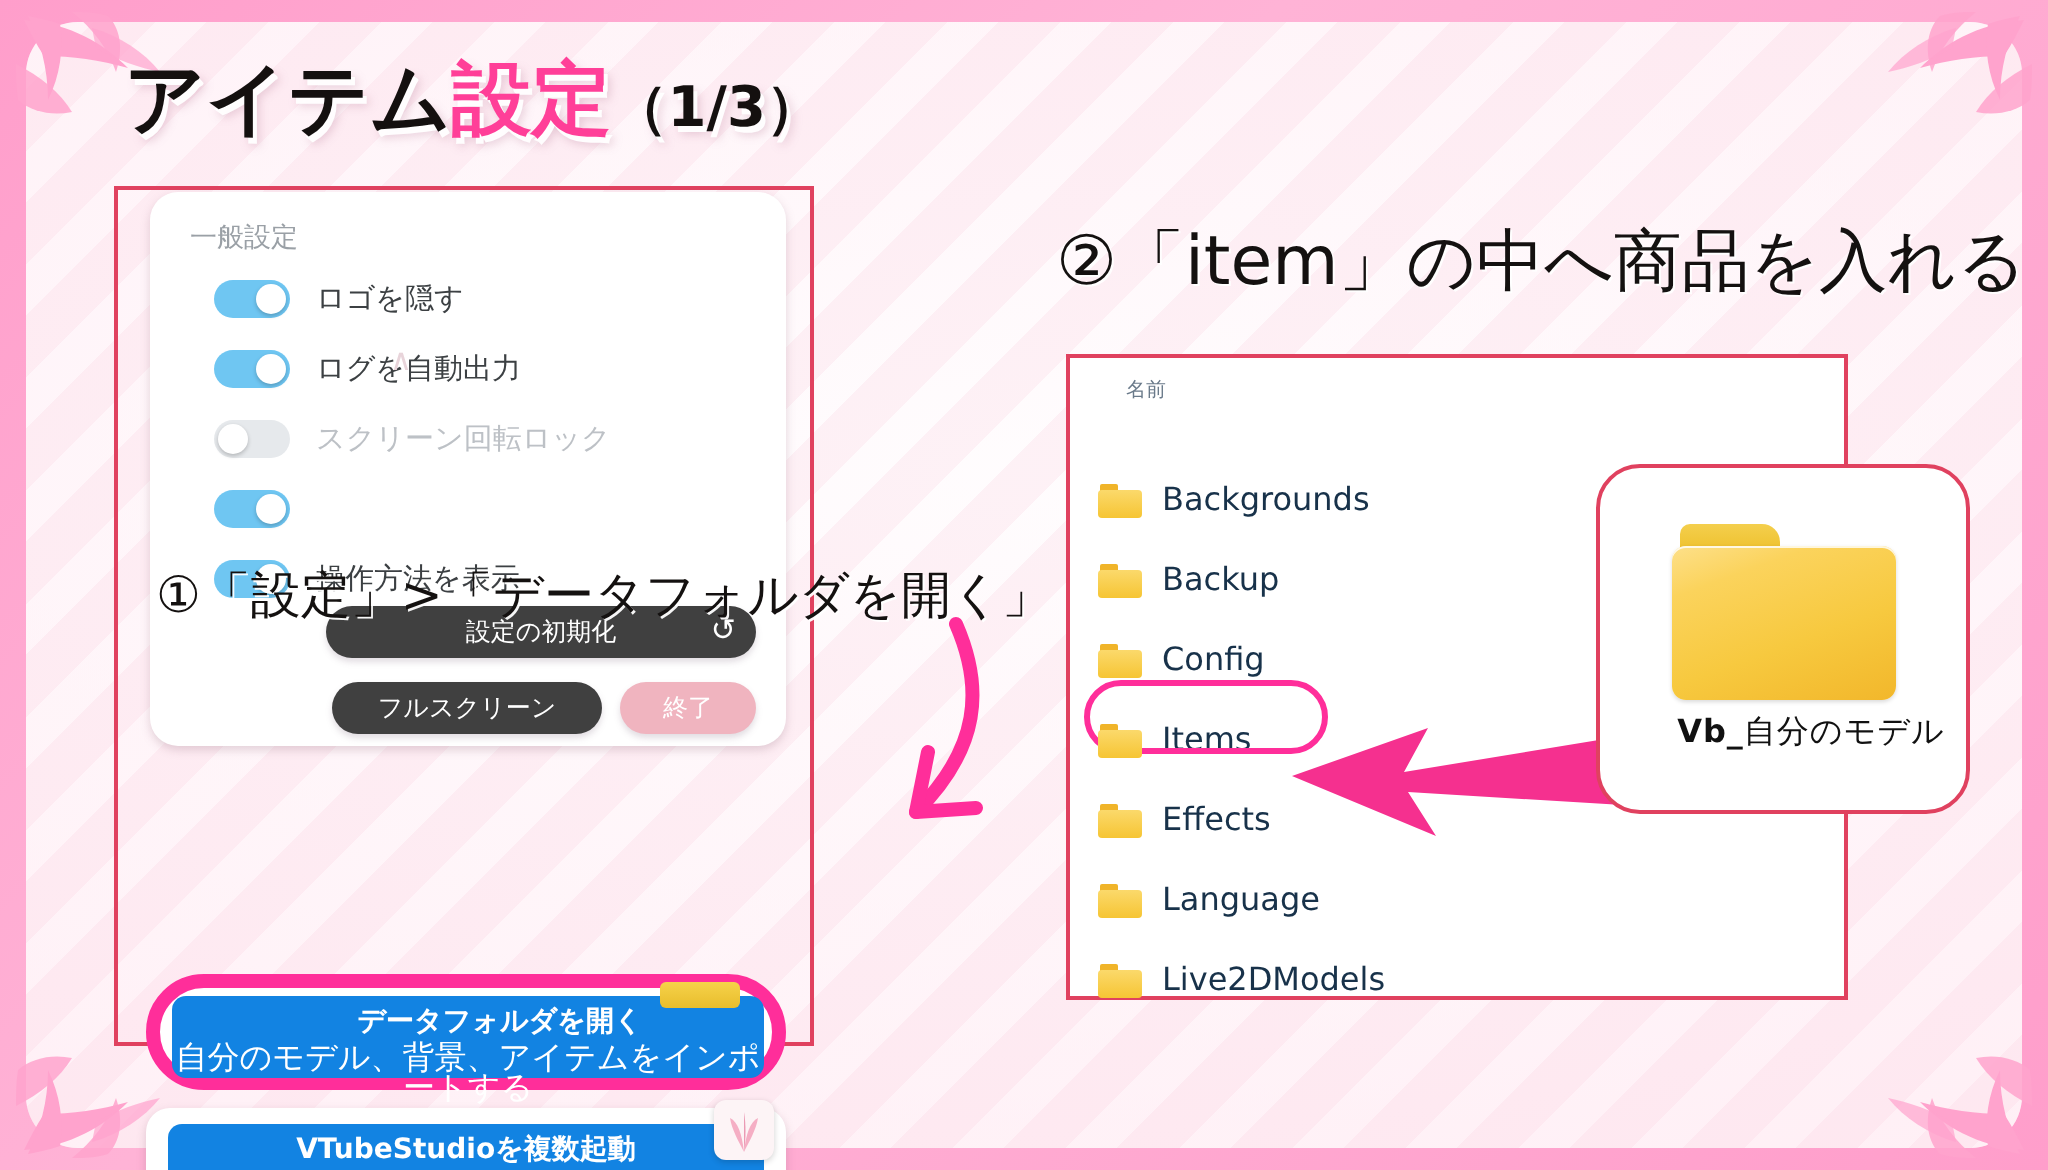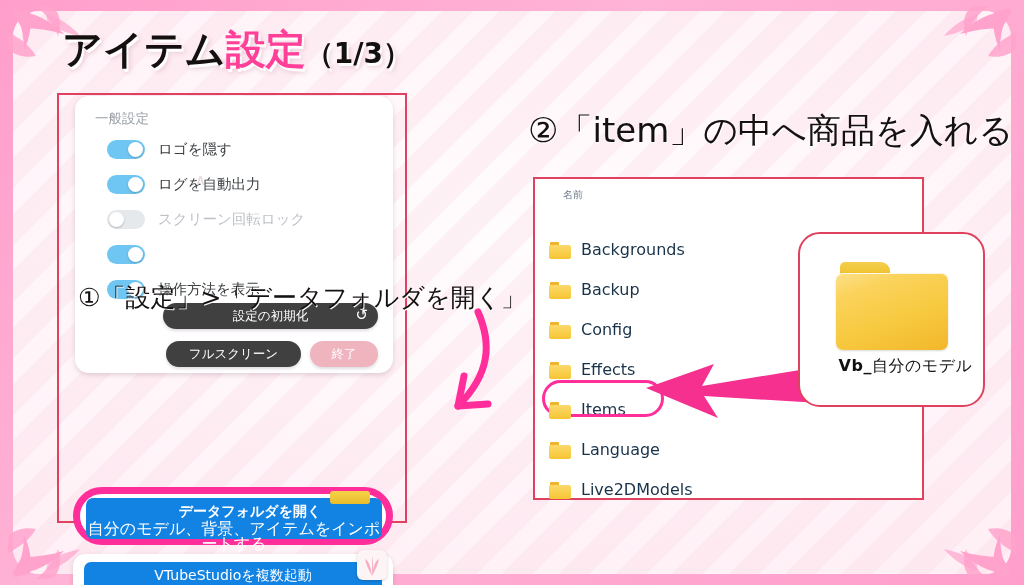--- a/index.html
+++ b/index.html
@@ -100,21 +100,21 @@
 
   
   #vtube-card {
     position: absolute; left: 14px; top: 459px; width: 320px; height: 57px;
     background: #fff; border-radius: 12px; box-shadow: 0 2px 5px rgba(150,110,130,0.3);
   }
   #vtube-btn {
     position: absolute; left: 11px; top: 8px; width: 298px; height: 41px;
     background: #1283e2; border-radius: 7px; color: #fff; text-align: center; padding-top: 4px;
   }
-  #vtube-btn .l1 { font-size: 14px; font-weight: 400; line-height: 19px; }
+  #vtube-btn .l1 { font-size: 14px; font-weight: 700; line-height: 19px; }
   #leaf-badge {
     position: absolute; right: 6px; top: -4px; width: 30px; height: 30px;
     background: #fdf4f6; border-radius: 6px; box-shadow: 0 1px 3px rgba(0,0,0,0.18);
     display:flex; align-items:center; justify-content:center;
   }
 
   
   #curve-arrow { position: absolute; left: 406px; top: 300px; width: 120px; height: 150px; }
 
   
@@ -317,33 +317,33 @@
       <div class="fname">Backup</div>
     </div>
     <div class="file-row">
       <div class="fico">
           <div class="tabb"></div>
           <div class="body"></div>
         </div>
       <div class="fname">Config</div>
     </div>
     <div class="file-row">
+      <div class="hl-ring"></div>
+      <div class="fico">
+          <div class="tabb"></div>
+          <div class="body"></div>
+        </div>
+      <div class="fname">Items</div>
+    </div>
+    <div class="file-row">
       <div class="fico">
           <div class="tabb"></div>
           <div class="body"></div>
         </div>
       <div class="fname">Effects</div>
-    </div>
-    <div class="file-row">
-      <div class="hl-ring"></div>
-      <div class="fico">
-          <div class="tabb"></div>
-          <div class="body"></div>
-        </div>
-      <div class="fname">Items</div>
     </div>
     <div class="file-row">
       <div class="fico">
           <div class="tabb"></div>
           <div class="body"></div>
         </div>
       <div class="fname">Language</div>
     </div>
     <div class="file-row">
       <div class="fico">

